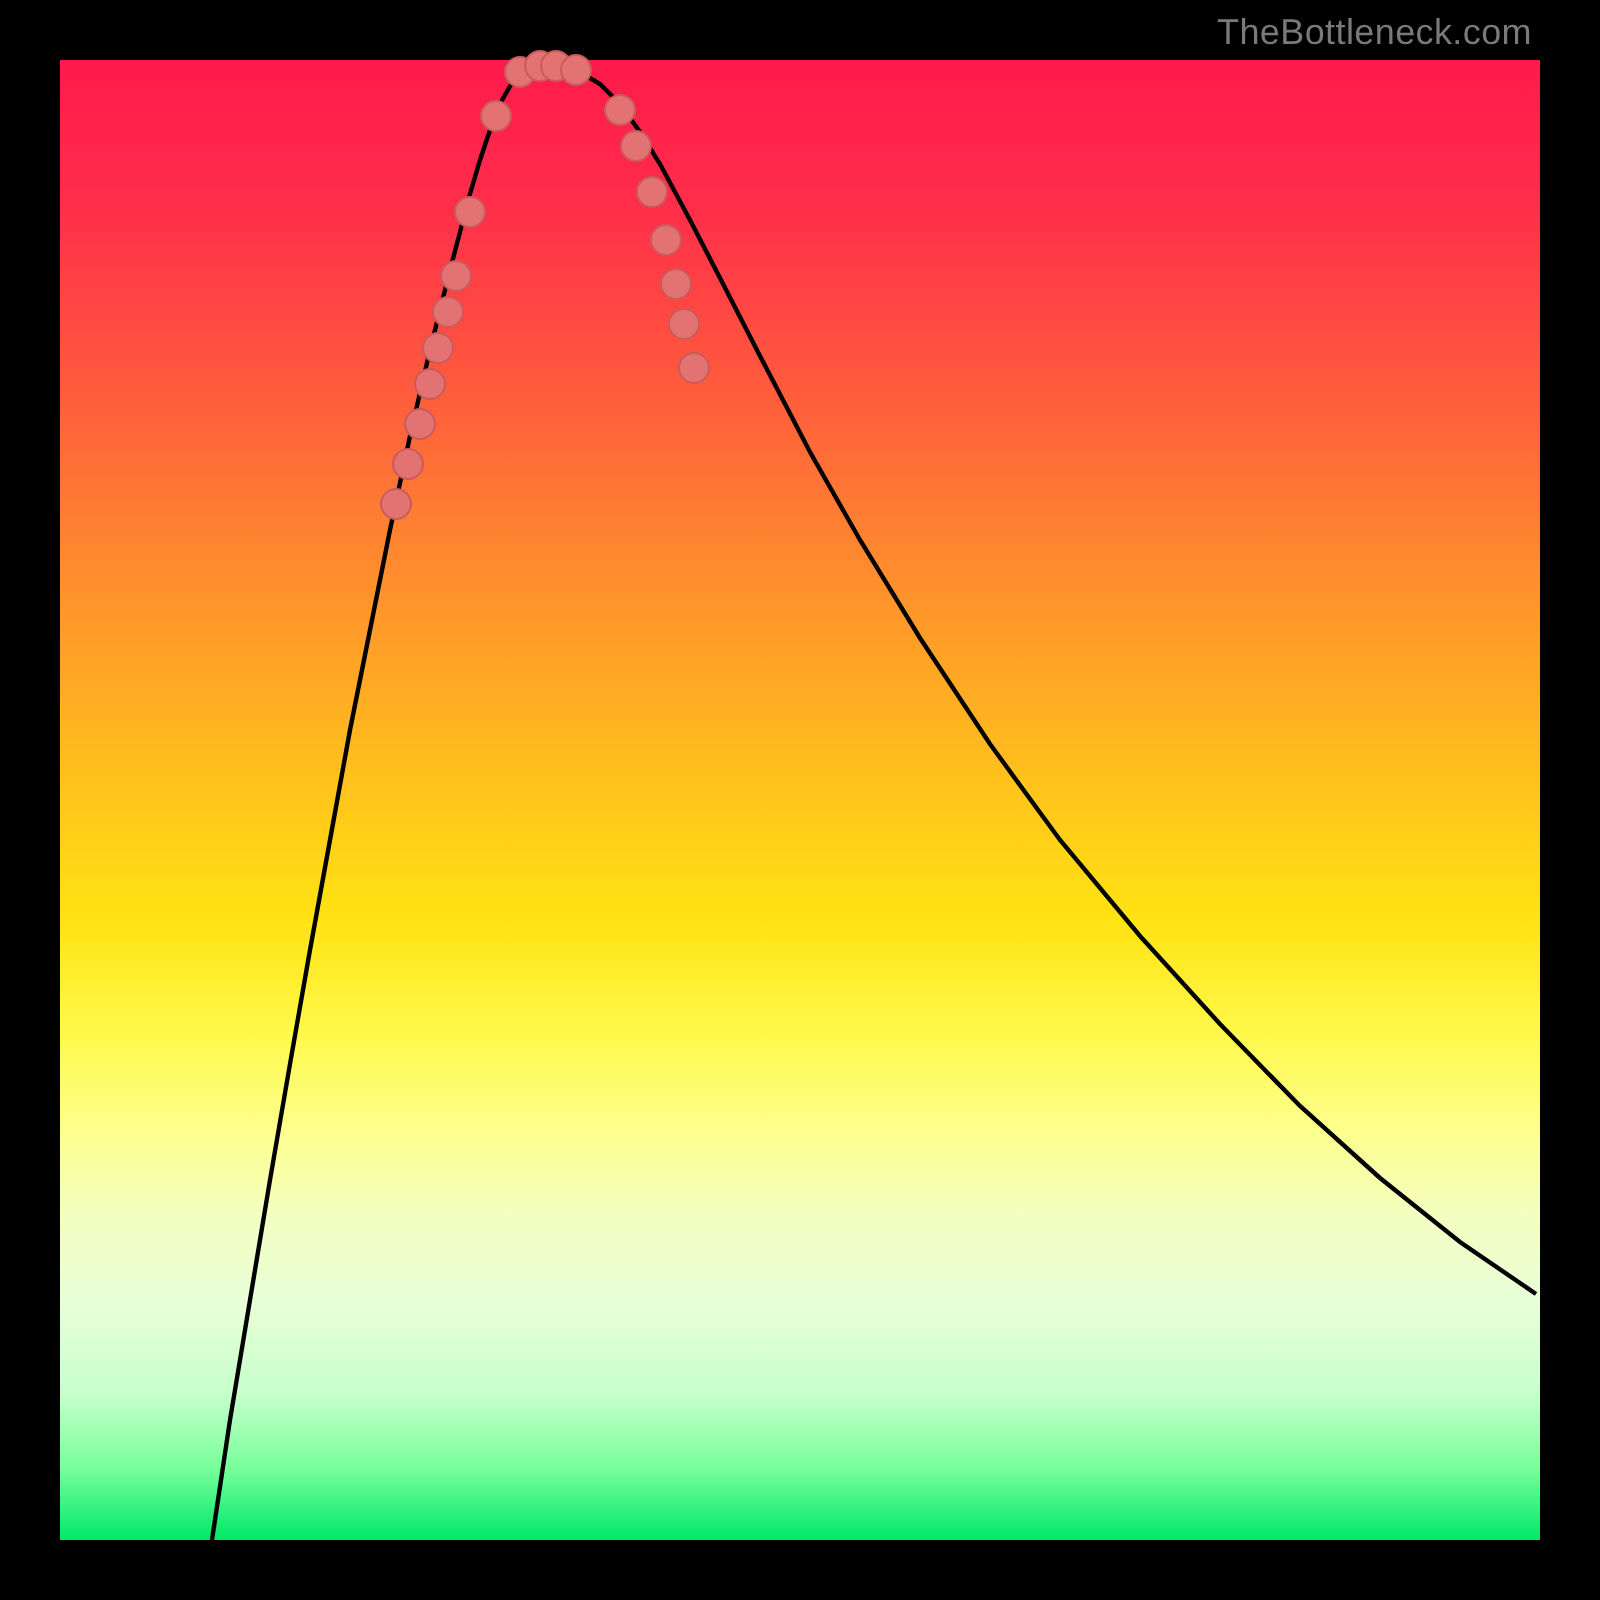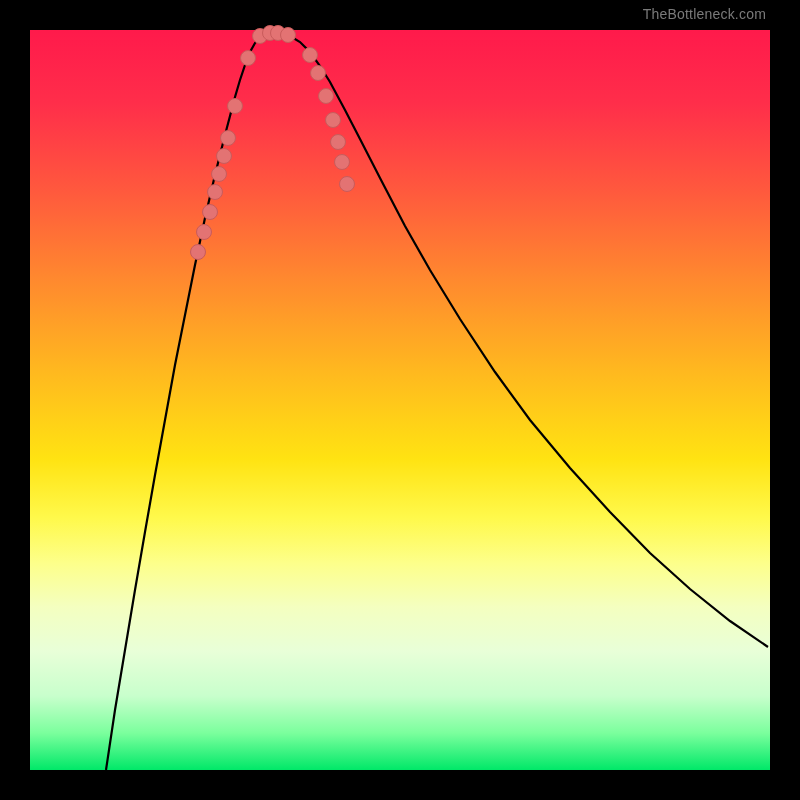--- a/index.html
+++ b/index.html
@@ -30,21 +30,21 @@
       #e8ffd8 84%,
       #c8ffcc 90%,
       #7bff9d 95%,
       #00e868 100%);
   }
   .watermark {
     position: absolute;
     top: 6px;
     right: 34px;
     color: #7a7a7a;
-    font-size: 14px;
+    font-size: 18px;
     font-weight: 500;
     letter-spacing: 0.2px;
   }
   svg.overlay {
     position: absolute;
     left: 0;
     top: 0;
     width: 740px;
     height: 740px;
     overflow: visible;

